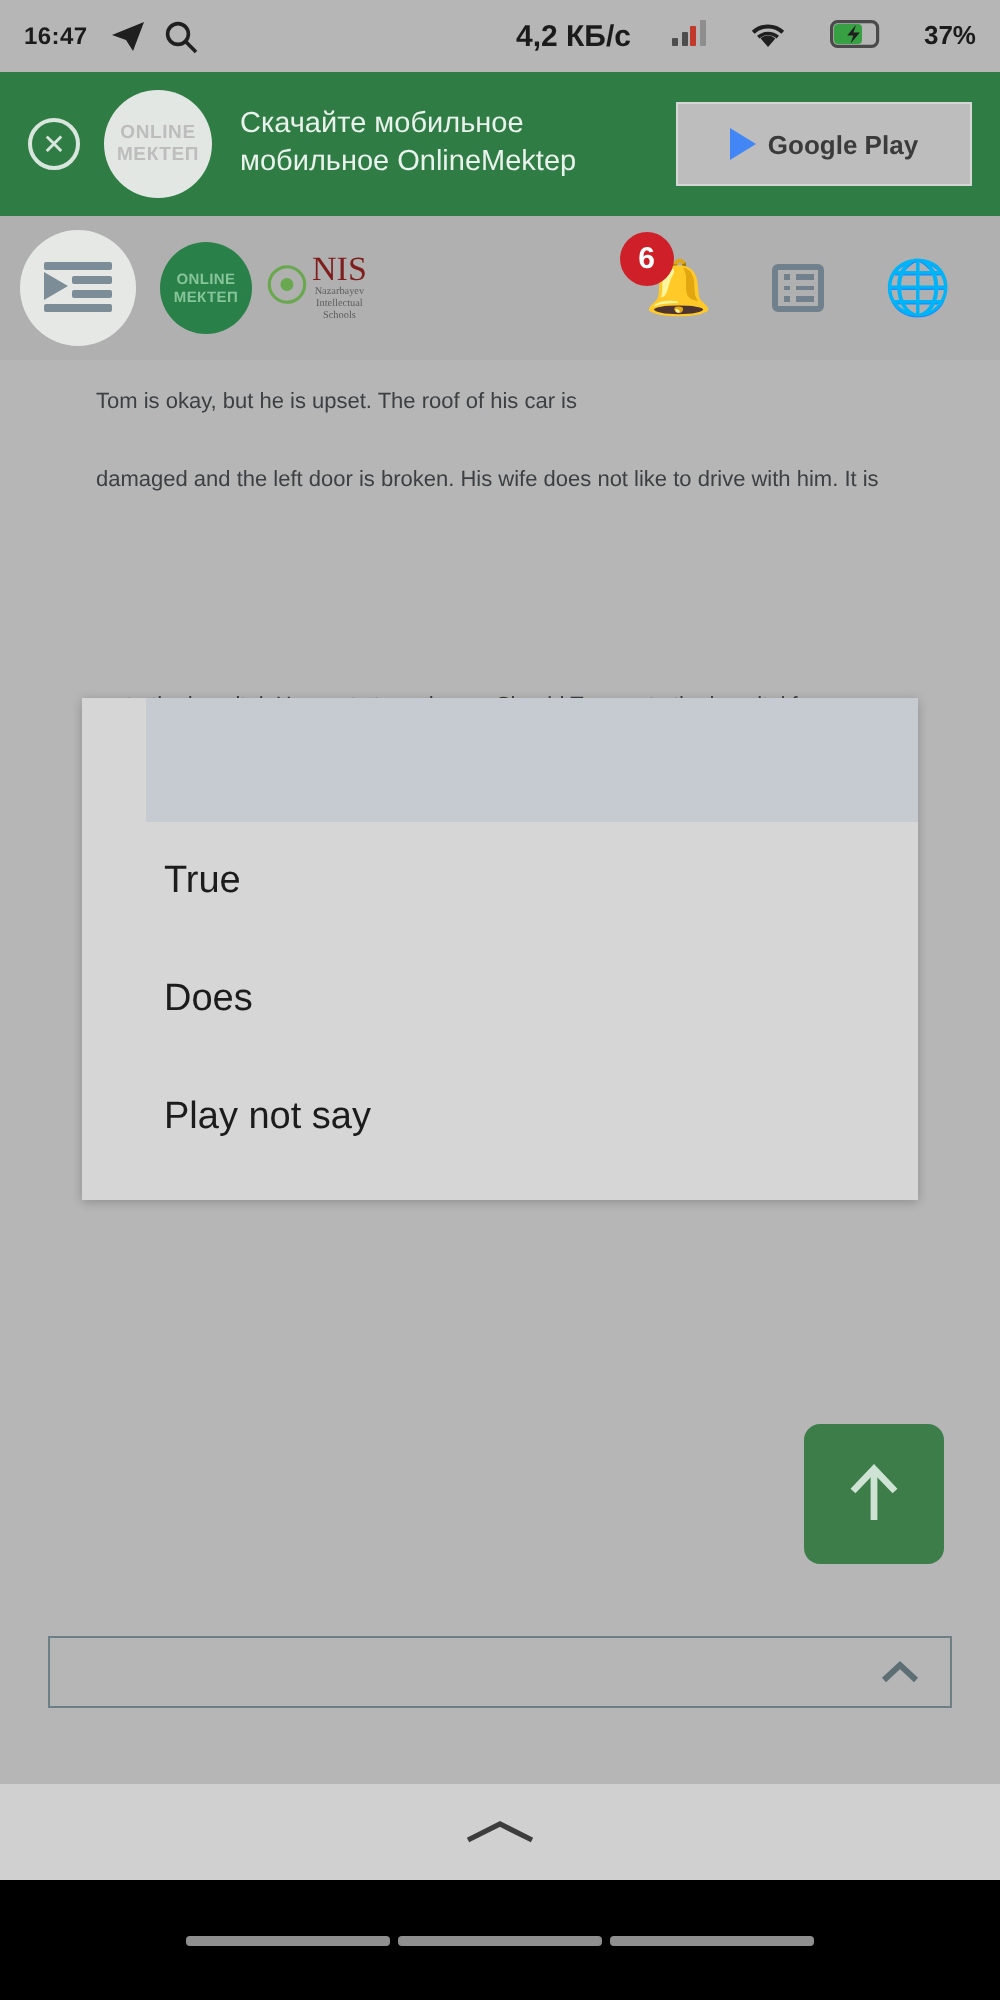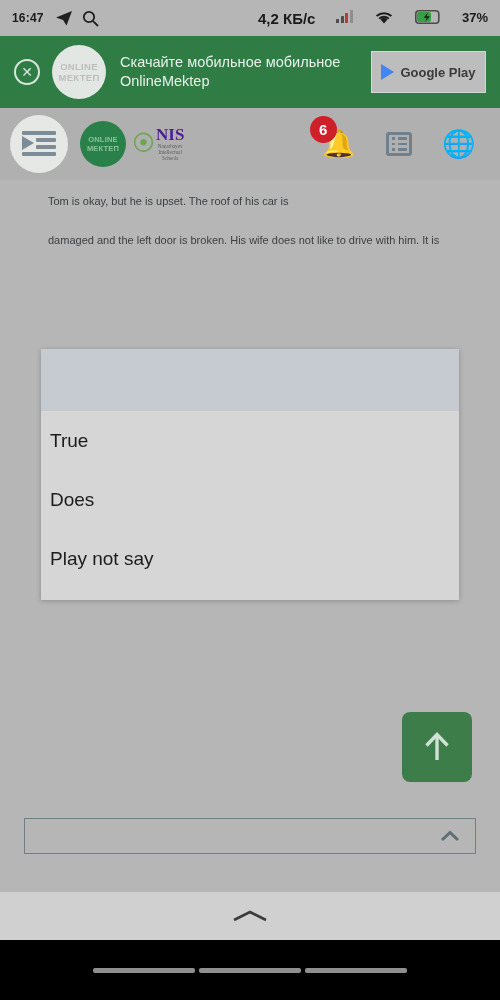--- a/index.html
+++ b/index.html
@@ -44,21 +44,21 @@
     width: 54px; height: 54px; border-radius: 50%;
     background: #e3e7e4; margin-left: 12px; flex: none;
     display: flex; flex-direction: column; align-items: center; justify-content: center;
     color: #bdbdbd; font-size: 9.5px; font-weight: bold; letter-spacing: .3px; line-height: 11px;
   }
   .banner-text {
     margin-left: 14px; color: #e9f2ec; font-size: 14.5px; line-height: 19px;
     flex: 1;
   }
   .gp-btn {
-    width: 115px; height: 42px; background: #bdbdbd; border: 1px solid #d6d6d6;
+    width: 148px; height: 42px; background: #bdbdbd; border: 1px solid #d6d6d6;
     display: flex; align-items: center; justify-content: center; gap: 6px; flex: none;
   }
   .gp-tri { width: 0; height: 0; border-left: 13px solid #4285f4;
             border-top: 8px solid transparent; border-bottom: 8px solid transparent; }
   .gp-label { font-size: 13px; color: #3b3b3b; font-weight: bold; }
 
   
   .toolbar {
     position: absolute; top: 108px; left: 0; width: 500px; height: 72px;
     background: #b0b0b0; display: flex; align-items: center; padding: 0 10px;
@@ -76,21 +76,21 @@
   .indent-tri { position: absolute; left: 0; top: 5px; width: 0; height: 0;
     border-left: 12px solid #7d8d98; border-top: 7px solid transparent; border-bottom: 7px solid transparent; }
   .om-toolbar-logo {
     width: 46px; height: 46px; border-radius: 50%; background: #2a8049; margin-left: 12px; flex: none;
     display: flex; flex-direction: column; align-items: center; justify-content: center;
     color: #86c49a; font-size: 7.5px; font-weight: bold; line-height: 9px; letter-spacing: .2px;
   }
   .nis-logo { margin-left: 6px; display: flex; align-items: center; flex: none; }
   .nis-sprout { font-size: 23px; color: #6aa84f; line-height: 1; margin-right: 1px; }
   .nis-txt { display: flex; flex-direction: column; }
-  .nis-main { font-family: "Liberation Serif", serif; font-size: 17px; color: #4c1d95; font-weight: bold; line-height: 16px; }
+  .nis-main { font-family: "Liberation Serif", serif; font-size: 17px; color: #7f1d1d; font-weight: normal; line-height: 16px; }
   .nis-sub { font-family: "Liberation Serif", serif; font-size: 5.2px; color: #5c5c5c; line-height: 6.2px; text-align: center; }
   .toolbar-right { margin-left: auto; display: flex; align-items: center; gap: 30px; padding-right: 14px; }
   .bell-wrap { position: relative; }
   .bell { font-size: 27px; color: #70808c; line-height: 1; }
   .badge {
     position: absolute; top: -15px; left: -13px;
     width: 27px; height: 27px; border-radius: 50%; background: #cf2029;
     color: #fff; font-size: 15px; font-weight: bold;
     display: flex; align-items: center; justify-content: center;
   }
@@ -122,21 +122,21 @@
   .fab {
     position: absolute; left: 402px; top: 712px; width: 70px; height: 70px;
     background: #3d7d4a; border-radius: 8px;
     display: flex; align-items: center; justify-content: center;
   }
   .fab svg { width: 36px; height: 36px; }
 
   
   .dropdown {
     position: absolute; left: 41px; top: 349px; width: 418px; height: 251px;
-    background: #d6d6d6; box-shadow: 0 1px 5px rgba(0,0,0,.22);
+    background: #d6d6d6; box-shadow: 0 1px 5px rgba(0,0,0,.22); padding-left: 32px;
   }
   .dd-item {
     height: 59px; display: flex; align-items: center; padding-left: 9px;
     font-size: 19px; color: #1c1c1c;
   }
   .dd-item.empty { background: #c6cbd1; height: 62px; }
 
   
   .bottom-bar {
     position: absolute; left: 0; top: 892px; width: 500px; height: 48px;

